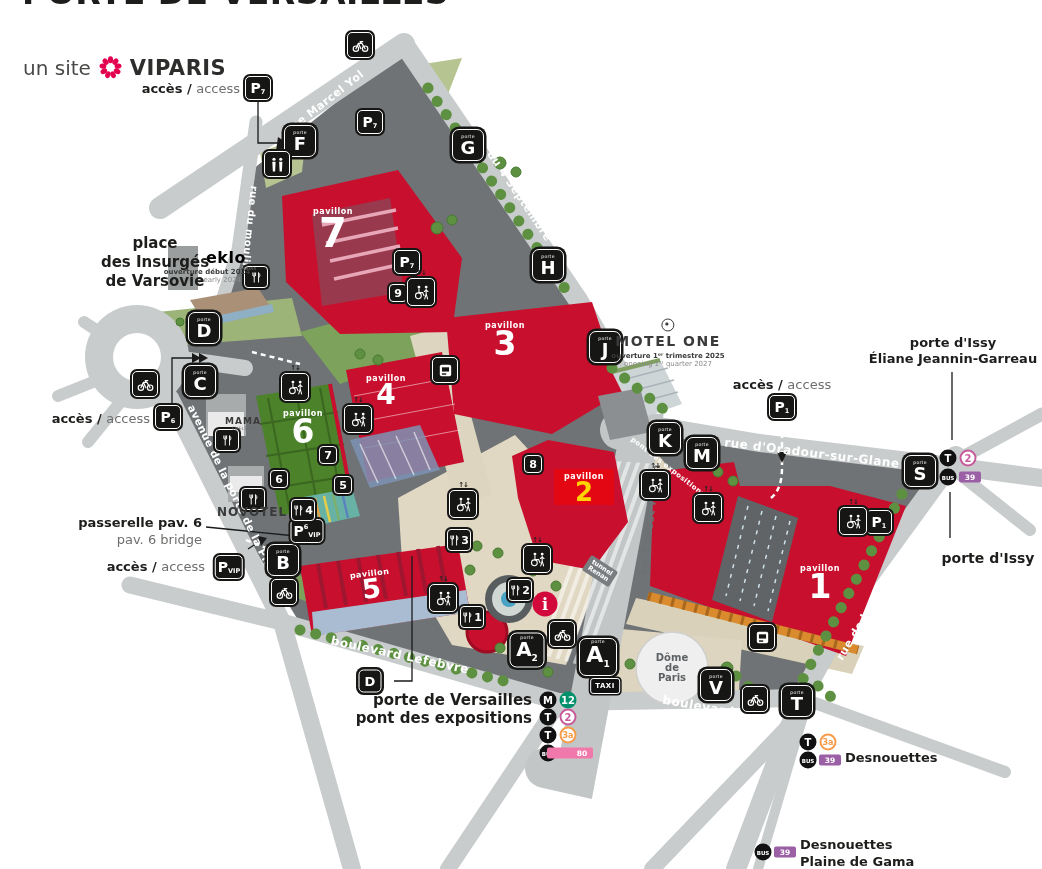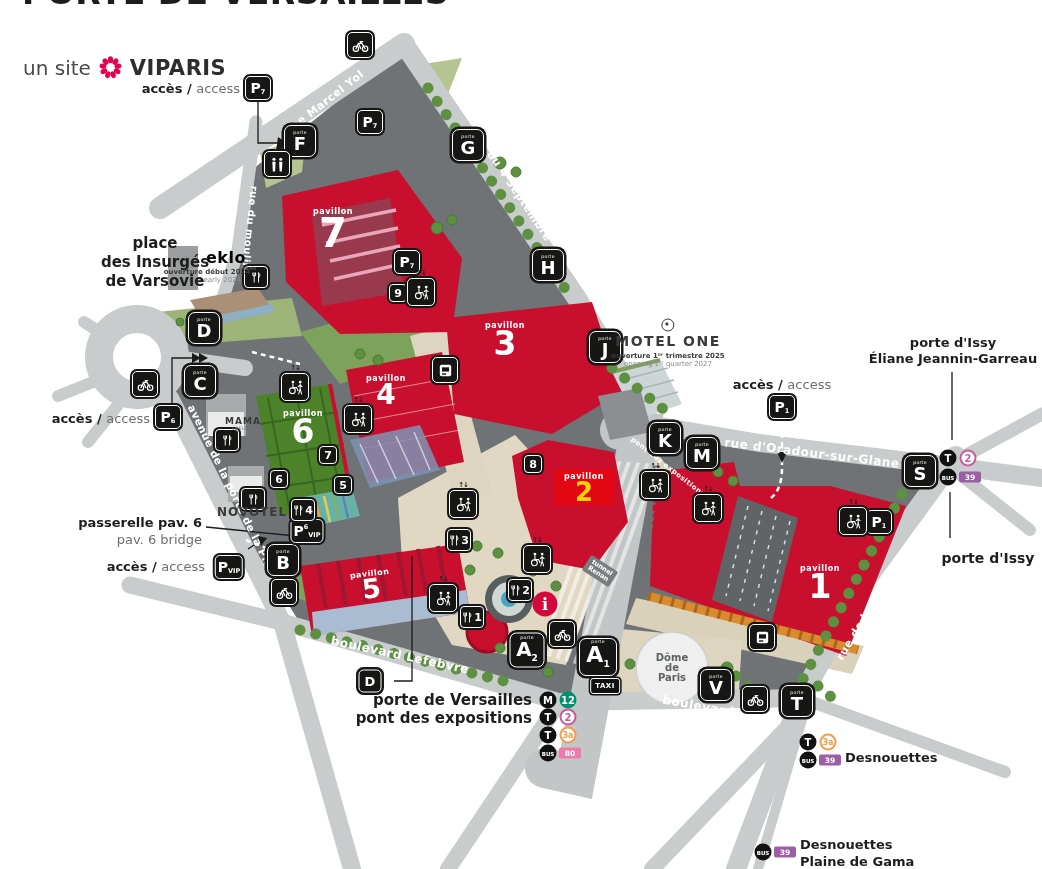--- a/index.html
+++ b/index.html
@@ -60,21 +60,21 @@
       font-weight:bold;font-size:10px;}
   .tc.bus{font-size:5.5px;}
   .lc{position:absolute;z-index:6;transform:translate(-50%,-50%);width:17px;height:17px;border-radius:50%;
       display:flex;align-items:center;justify-content:center;font-weight:bold;font-size:10px;box-sizing:border-box;}
   .lc.m12{background:#00916c;color:#fff;}
   .lc.t2{background:#fff;color:#c75b9b;border:2px solid #c75b9b;}
   .lc.t3a{background:#fff;color:#f59b49;border:2px solid #f59b49;font-size:8px;}
   .lr{position:absolute;z-index:6;transform:translate(-50%,-50%);width:22px;height:11px;border-radius:2px;
       color:#fff;font-size:7.5px;font-weight:bold;display:flex;align-items:center;justify-content:center;}
   .lr.b39{background:#9a5fa5;}
-  .lr.b80{background:#f178ab;}
+  .lr.b80{background:#f178ab;padding-left:24px;}
   
   .street{position:absolute;z-index:5;color:#fff;font-weight:bold;white-space:nowrap;letter-spacing:.5px;}
   .street.dark{color:#6e7173;}
   .tun{position:absolute;z-index:5;background:#7a7d80;color:#fff;font-size:6.5px;font-weight:bold;
        text-align:center;line-height:7px;padding:2px 3px;border-radius:2px;width:26px;white-space:normal;}
   
   .pav{position:absolute;z-index:4;transform:translate(-50%,-50%);text-align:center;color:#fff;}
   .pav .pw{font-size:8px;font-weight:bold;letter-spacing:.5px;display:block;line-height:9px;}
   .pav .pn{font-weight:bold;line-height:.85;display:block;}
   .pav.box2{background:#e30613;padding:3px 10px 2px;}

